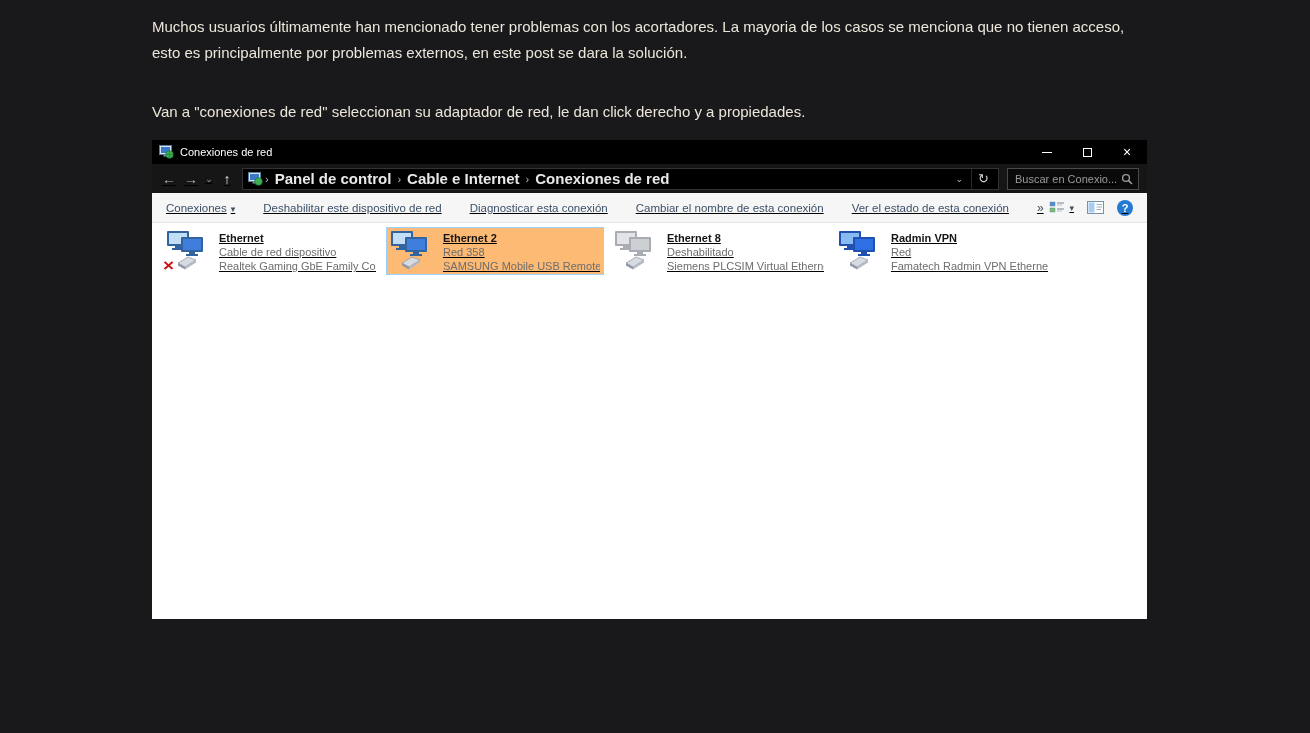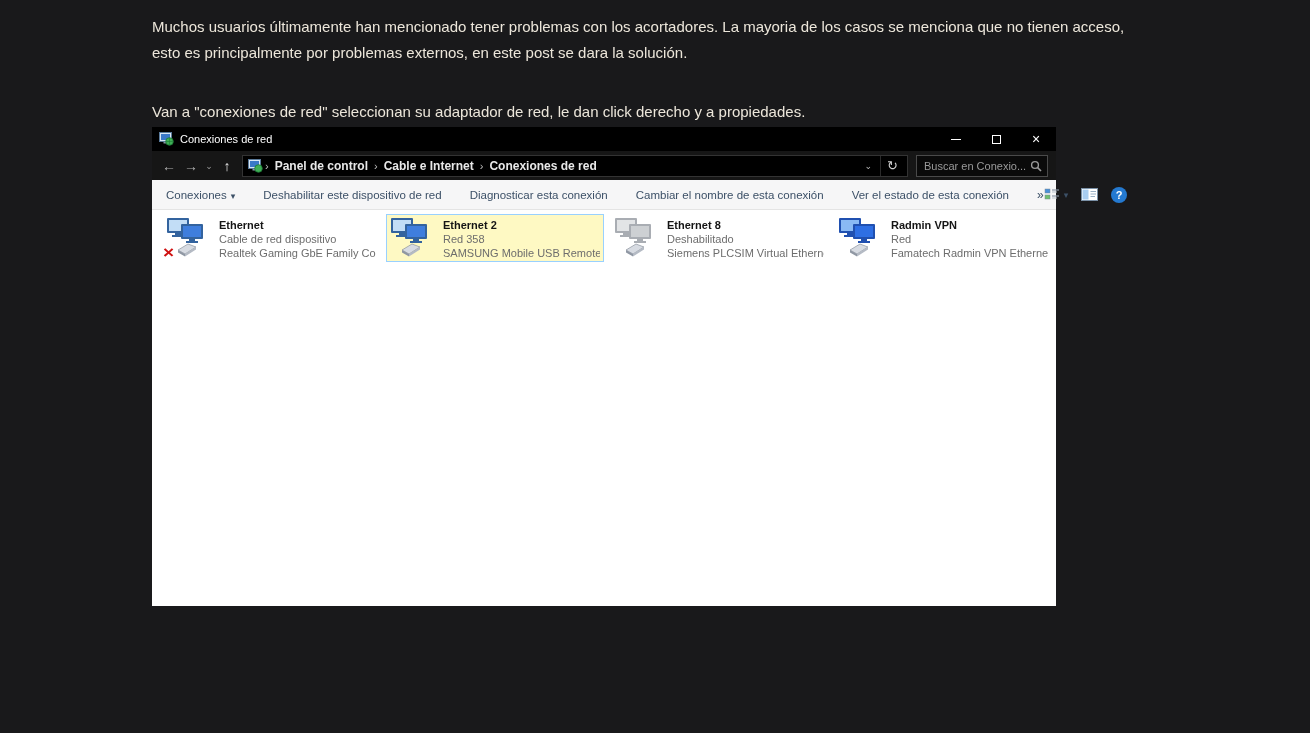--- a/index.html
+++ b/index.html
@@ -13,54 +13,54 @@
 
   .post-title-row { display:flex; align-items:center; margin-top:47px; }
   .accent-bar { width:5px; height:33px; background:#dfa422; margin-right:12px; flex:none; }
   .post-title { font-size:25px; font-weight:700; color:#ffffff; margin:0; letter-spacing:-0.2px; }
 
   .post-body { margin-top:14px; font-size:15px; line-height:26px; color:#ece6da; }
   .post-timestamp { margin-top:7px; font-size:12px; color:#68686a; }
   .post-instruction { margin-top:37px; font-size:15px; color:#ece6da; }
 
   
-  .window { margin-top:7px; width:904px; height:479px; display:flex; flex-direction:column; }
+  .window { margin-top:20px; width:995px; height:479px; display:flex; flex-direction:column;text-decoration:underline; }
 
   .titlebar { height:24px; background:#000; display:flex; align-items:center; padding-left:7px; flex:none; }
   .titlebar-title { color:#ffffff; font-size:11px; margin-left:6px; }
   .win-controls { margin-left:auto; display:flex; height:100%; }
   .win-ctrl { width:40px; height:100%; display:flex; align-items:center; justify-content:center; color:#fff; cursor:default; }
   .glyph-min { width:10px; height:0; border-top:1.5px solid #fff; display:block; }
   .glyph-max { width:9px; height:9px; border:1.2px solid #fff; display:block; }
   .glyph-close { font-size:14px; line-height:1; }
 
   .addressbar { height:29px; background:#161616; display:flex; align-items:center; padding:0 8px 0 6px; flex:none; }
   .nav-btn { color:#b0b0b0; font-size:14px; width:22px; text-align:center; flex:none; }
   .nav-chevron { font-size:9px; color:#9a9a9a; width:14px; }
   .nav-up { color:#e2e2e2; }
   .addr-box { flex:1; height:22px; margin-left:4px; background:#000; border:1px solid #333; display:flex; align-items:center; padding:0 3px; }
-  .crumb { color:#e8e8e8; font-size:12px; font-weight:700; padding:0 6px; white-space:nowrap; }
+  .crumb { color:#e8e8e8; font-size:15px; font-weight:700; padding:0 6px; white-space:nowrap; }
   .crumb-sep { color:#bdbdbd; font-size:11px; }
   .addr-drop { margin-left:auto; color:#bdbdbd; font-size:9px; padding:0 8px; }
   .refresh-btn { color:#cfcfcf; font-size:13px; padding:0 6px; border-left:1px solid #2a2a2a; height:100%; display:flex; align-items:center; }
   .search-box { width:132px; height:22px; margin-left:8px; background:#0a0a0a; border:1px solid #4a4a4a; display:flex; align-items:center; padding:0 5px; flex:none; }
   .search-input { flex:1; min-width:0; background:transparent; border:none; outline:none; color:#cfcfcf; font-size:11px; font-family:"Liberation Sans", sans-serif; }
   .search-input::placeholder { color:#9a9a9a; }
 
   .toolbar { height:30px; background:#f6f6f7; border-bottom:1px solid #e4e4e4; display:flex; align-items:center; padding:0 14px; font-size:11.5px; color:#3c5067; flex:none; }
   .tb-item { margin-right:28px; white-space:nowrap; cursor:default; }
   .tb-caret { font-size:9px; margin-left:4px; color:#3c5067; }
   .tb-overflow { font-size:12px; color:#3c5067; margin-right:0; }
   .tb-right { margin-left:auto; display:flex; align-items:center; gap:13px; }
   .help-btn { width:16px; height:16px; border-radius:50%; background:#2479d0; color:#fff; font-size:11px; font-weight:700; display:flex; align-items:center; justify-content:center; }
 
   .filearea { flex:1; background:#ffffff; padding:4px 0 0 10px; display:flex; align-items:flex-start; gap:6px; }
 
   .adapter { width:218px; height:48px; display:flex; align-items:flex-start; padding:2px 3px; border:1px solid transparent; }
-  .adapter.selected { background:#fef9c3; border-color:#99d1ff; }
+  .adapter.selected { background:#fdba74; border-color:#99d1ff; }
   .adapter-icon { position:relative; width:44px; height:44px; flex:none; }
   .red-x { position:absolute; left:-3px; bottom:-1px; color:#cf1111; font-size:19px; font-weight:900; line-height:1; transform:scaleY(0.85); }
   .adapter-text { margin-left:9px; font-size:11px; line-height:14px; padding-top:1px; overflow:hidden; white-space:nowrap; }
   .a-name { color:#151515; font-weight:700; }
   .a-sub { color:#6d6d6d; }
 
   
   .adp .fr  { fill:#33639e; } .adp .sc { fill:#c2ddf6; } .adp .sc2 { fill:#3f7edd; }
   .adp .pl  { fill:#d7dbe2; stroke:#7c8590; stroke-width:0.6; }
   .adp .pl2 { fill:#8f97a3; } .adp .pl3 { fill:#b4bac4; }

